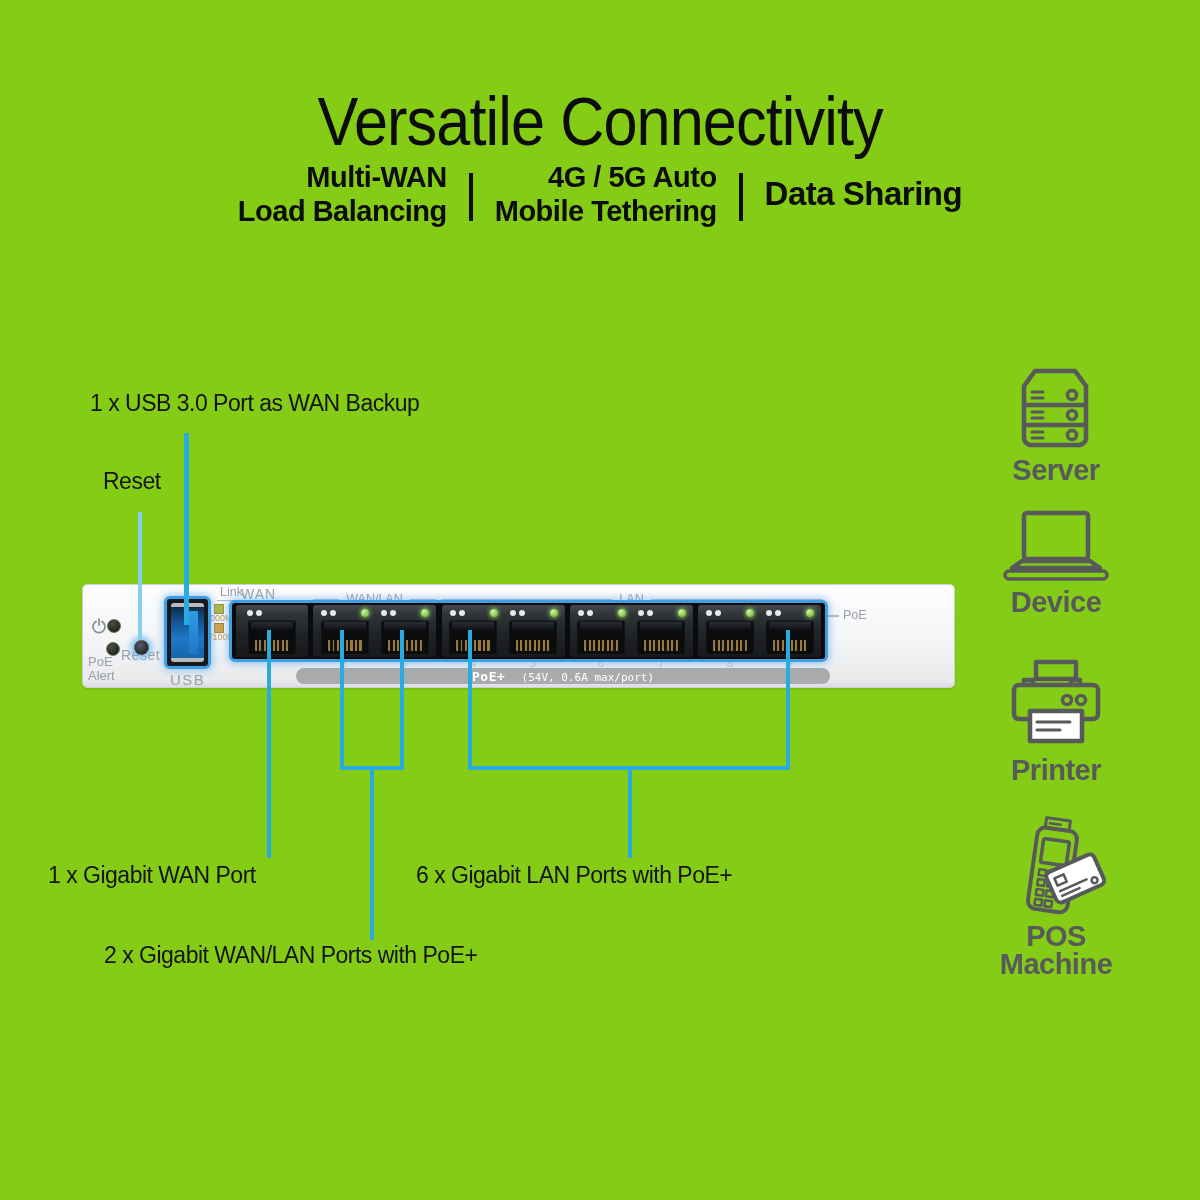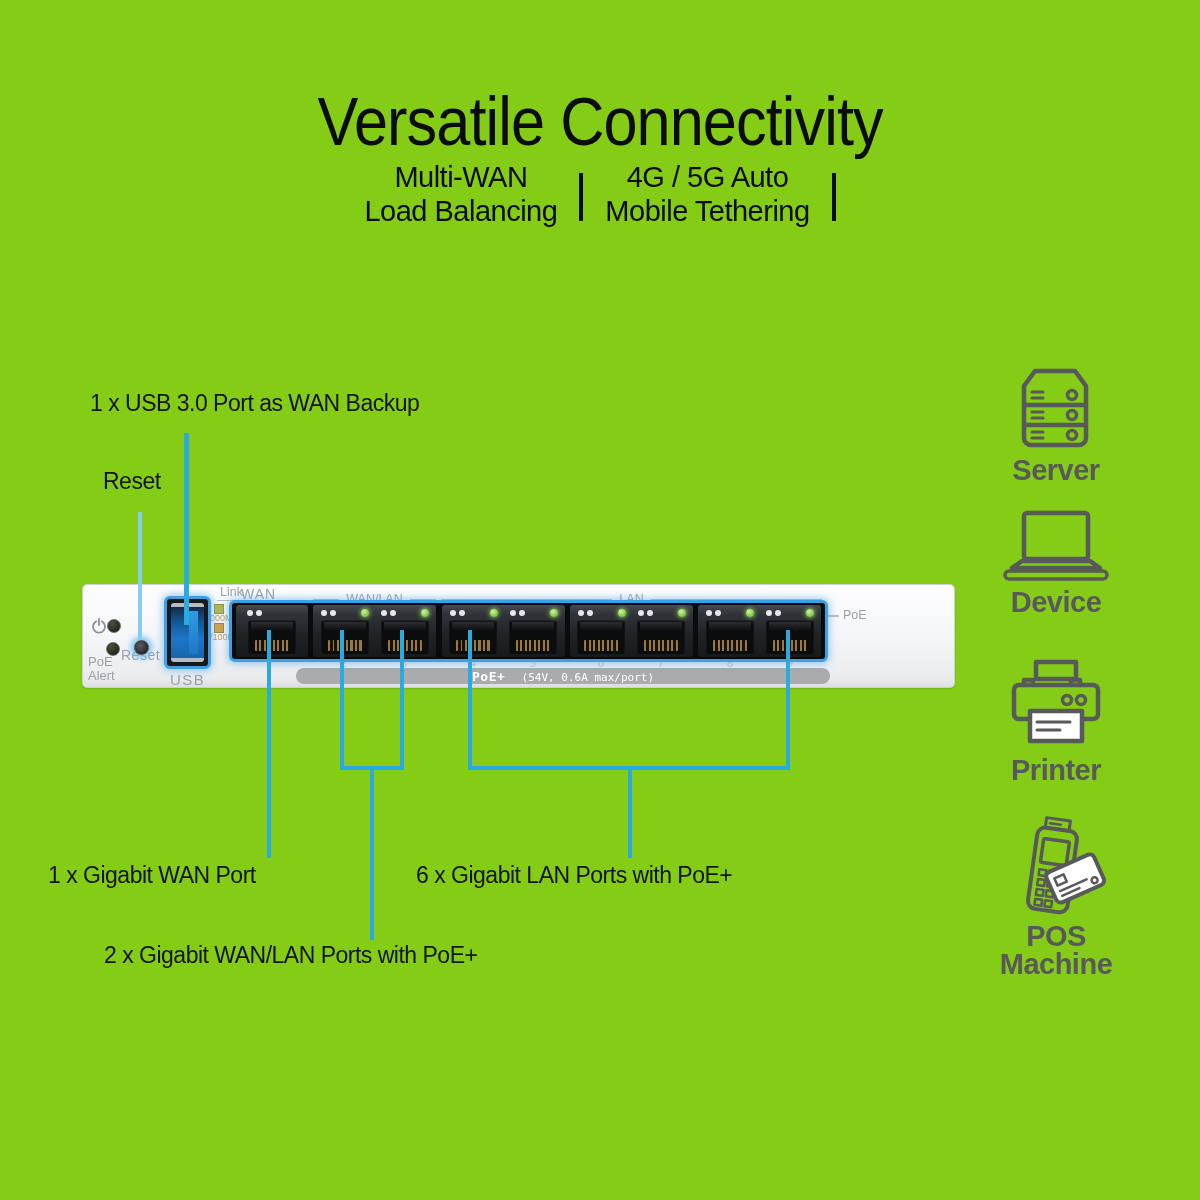--- a/index.html
+++ b/index.html
@@ -5,22 +5,22 @@
   html,body{margin:0;padding:0;background:#fff;}
   .canvas{position:relative;width:1200px;height:1200px;background:#84cc16;
           font-family:"Liberation Sans",sans-serif;overflow:hidden;color:#111;}
 
   
   .title{position:absolute;top:82px;left:0;right:0;text-align:center;
          font-size:68px;font-weight:400;color:#0c0c0c;letter-spacing:-1px;}
   .title .squeeze{display:inline-block;transform:scaleX(.9);transform-origin:center;}
   .features{position:absolute;top:160px;left:0;right:0;display:flex;
             justify-content:center;align-items:center;gap:22px;}
-  .feature{text-align:center;font-size:29px;line-height:34px;color:#0c0c0c;
-           letter-spacing:-.5px;}
+  .feature{text-align:right;font-size:29px;line-height:34px;color:#0c0c0c;
+           letter-spacing:-.5px;font-weight:bold;}
   .feature.single{font-size:33px;}
   .fsep{width:4px;height:48px;background:#0c0c0c;margin-top:6px;}
 
   
   .co-label{position:absolute;font-size:23px;color:#141414;letter-spacing:-.5px;white-space:nowrap;}
   .co-line{position:absolute;width:4px;background:#29abe2;z-index:6;}
   .co-hline{position:absolute;height:4px;background:#29abe2;z-index:6;}
   .co-line.light{background:#86cdf0;}
 
   
@@ -114,20 +114,23 @@
     <div class="feature">
       <div>Multi-WAN</div>
       <div>Load Balancing</div>
     </div>
     <div class="fsep"></div>
     <div class="feature">
       <div>4G / 5G Auto</div>
       <div>Mobile Tethering</div>
     </div>
     <div class="fsep"></div>
+    <div class="feature single">
+      <div>Data Sharing</div>
+    </div>
   </div>
 
   <div class="co-label" style="left:90px;top:390px;">1 x USB 3.0 Port as WAN Backup</div>
   <div class="co-label" style="left:103px;top:468px;">Reset</div>
   <div class="co-label" style="left:48px;top:862px;">1 x Gigabit WAN Port</div>
   <div class="co-label" style="left:416px;top:862px;">6 x Gigabit LAN Ports with PoE+</div>
   <div class="co-label" style="left:104px;top:942px;">2 x Gigabit WAN/LAN Ports with PoE+</div>
 
   <div class="co-line" style="left:184px;top:433px;height:192px;width:5px;"></div>
   <div class="co-line light" style="left:138px;top:512px;height:128px;"></div>

